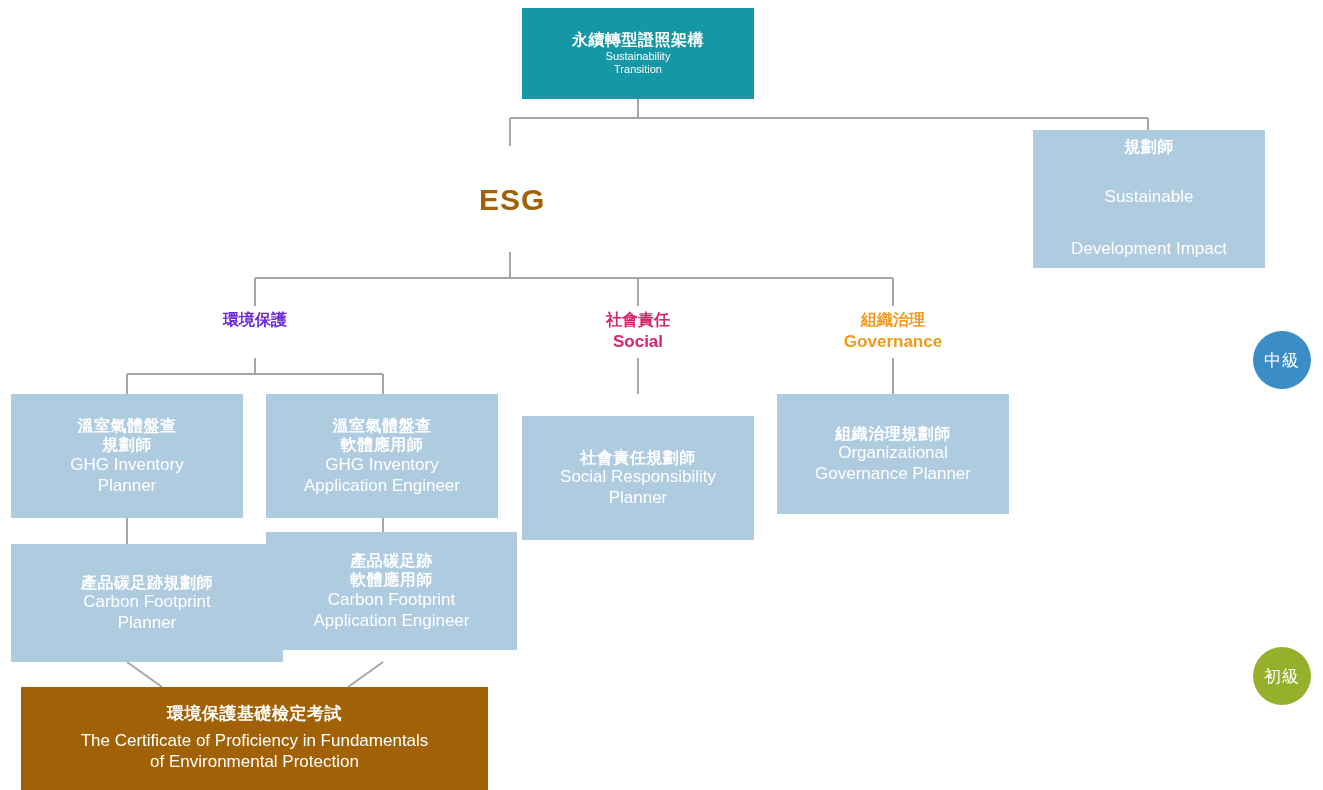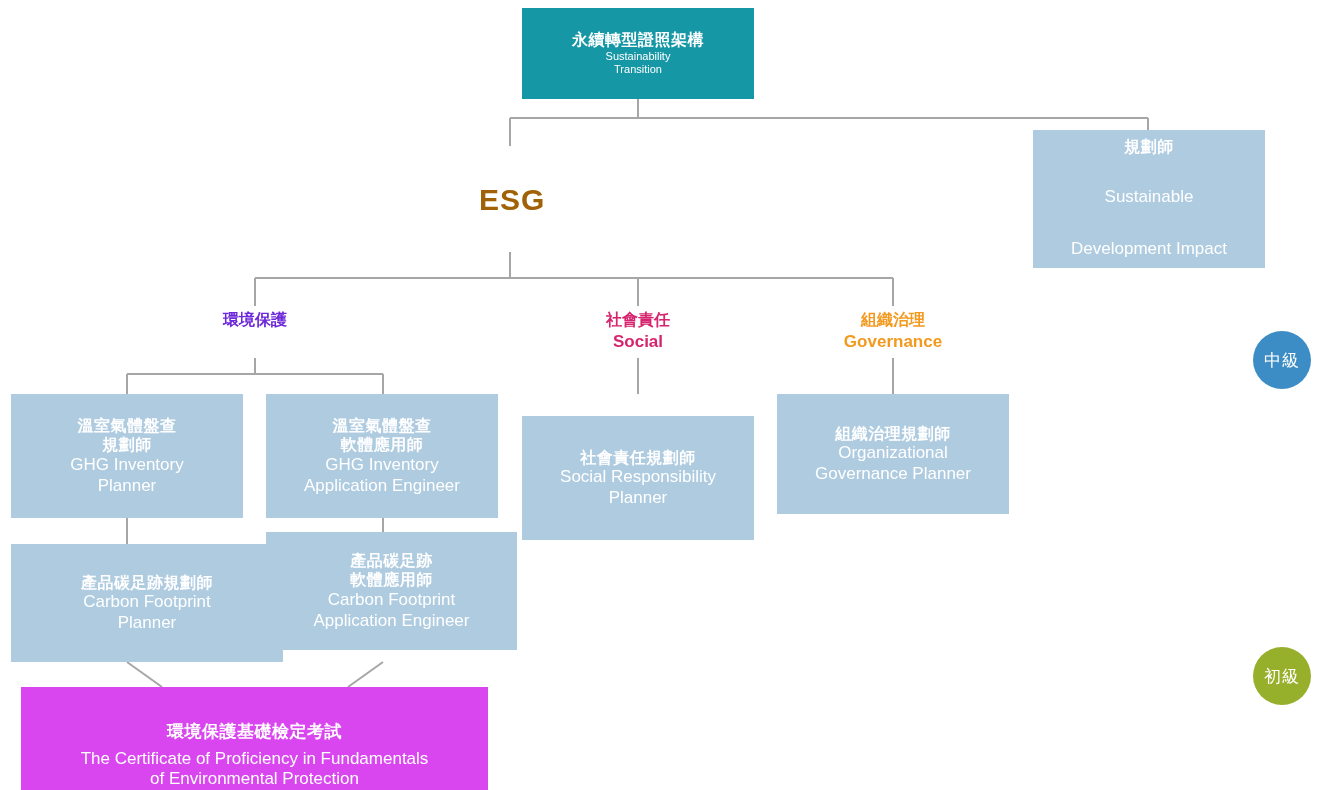--- a/index.html
+++ b/index.html
@@ -39,21 +39,21 @@
   }
   .node .zh {
     font-weight: bold;
     letter-spacing: 0.5px;
   }
   .node .en {
     font-weight: normal;
   }
   .teal  { background: #1697a6; }
   .blue  { background: #aecbe0; }
-  .olive { background: #d946ef; justify-content: flex-end; }
+  .olive { background: #a16207; }
 
   .root-node .zh { font-size: 16px; }
   .root-node .en { font-size: 11px; }
 
   .impact-node .zh { font-size: 16px; }
   .impact-node .en { font-size: 17px; }
 
   .cert-node .zh { font-size: 16px; }
   .cert-node .en { font-size: 17px; }
 

